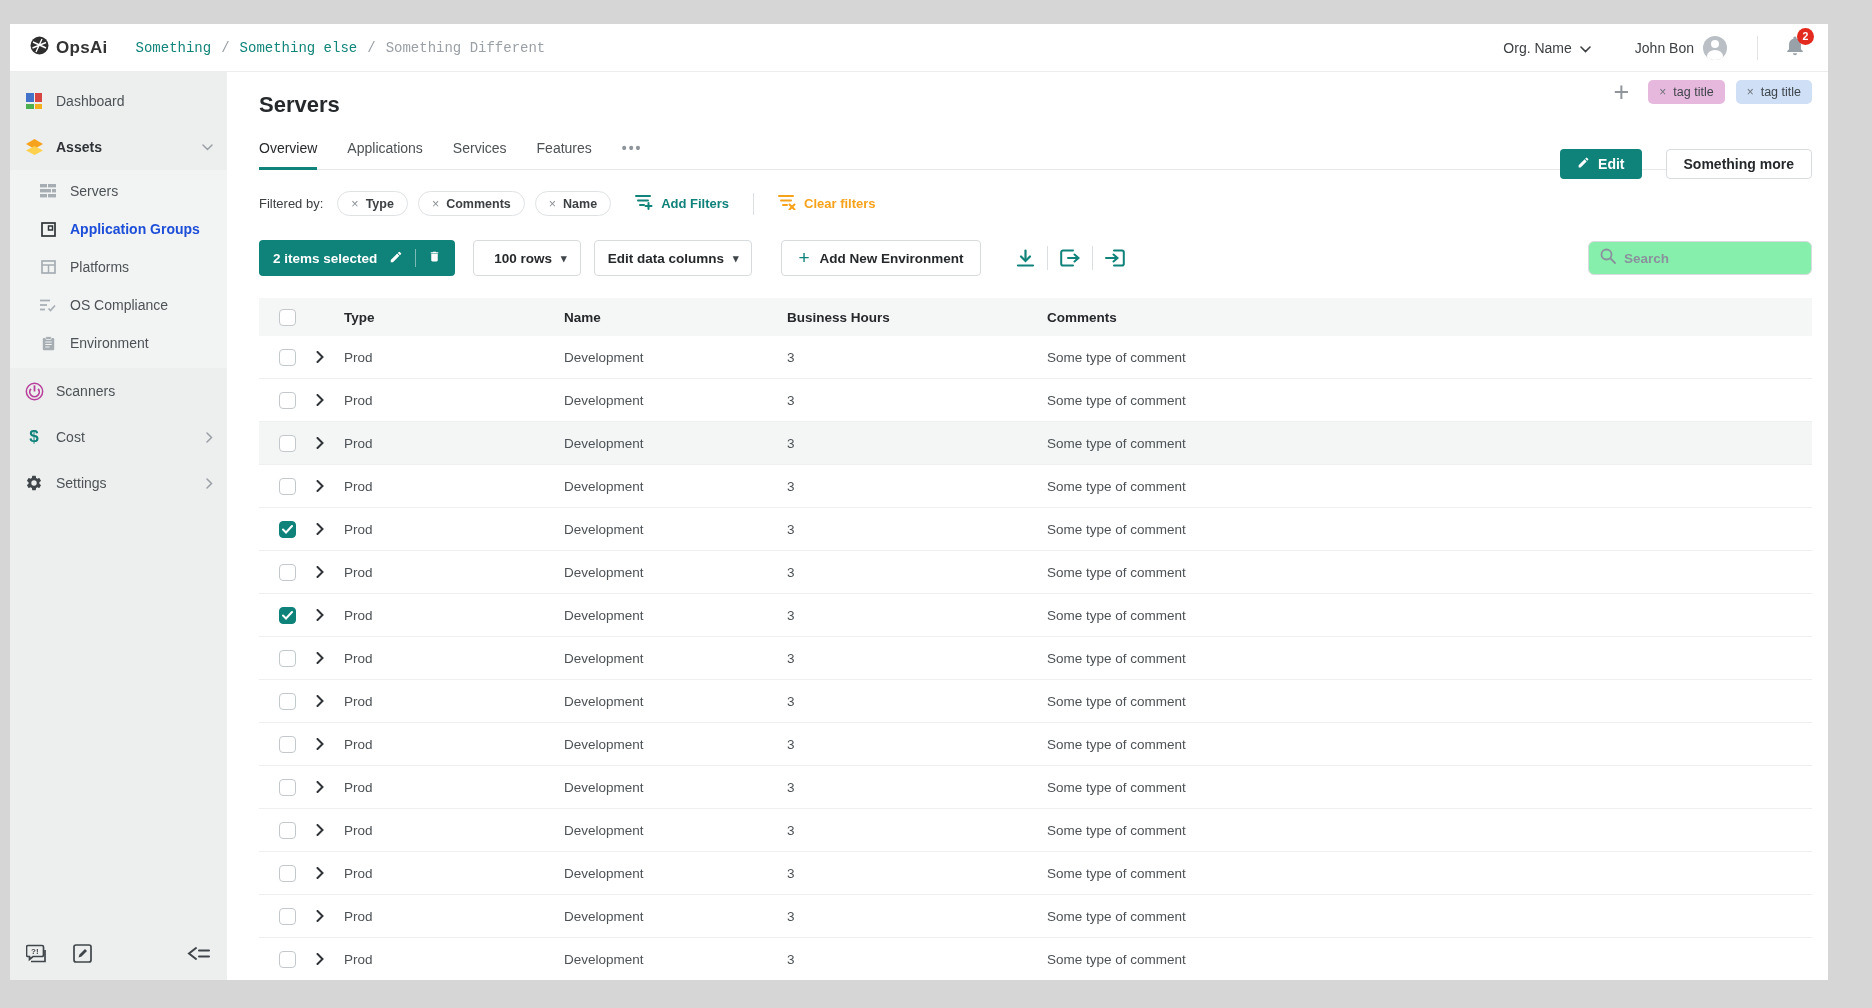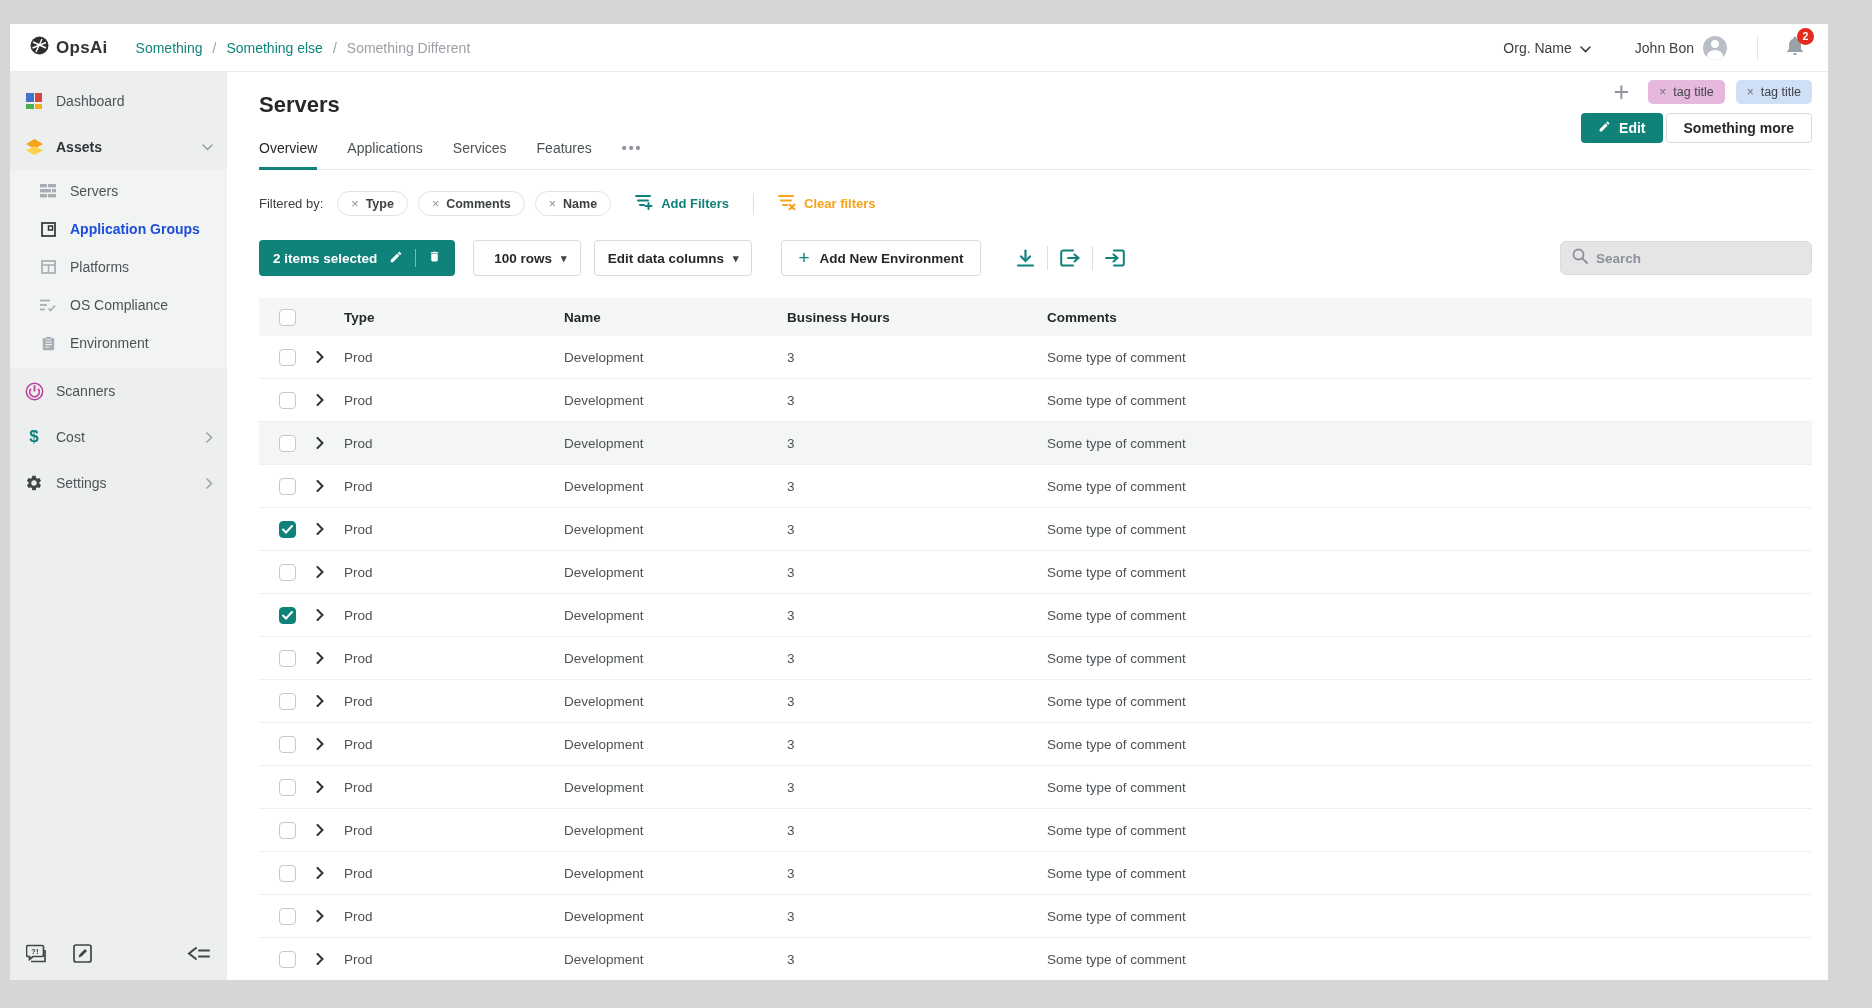--- a/index.html
+++ b/index.html
@@ -6,21 +6,21 @@
   html,body { width:1872px; height:1008px; overflow:hidden; background:#d6d6d6;
               font-family:"Liberation Sans", sans-serif; color:#3c4043; }
   .app { position:absolute; left:10px; top:24px; width:1818px; height:956px;
          background:#fff; display:flex; flex-direction:column; overflow:hidden; }
 
   
   .topbar { height:48px; flex:0 0 48px; display:flex; align-items:center;
             padding:0 22px 0 20px; border-bottom:1px solid #ececec; background:#fff; }
   .logo { display:flex; align-items:center; gap:7px; }
   .logo-text { font-size:17px; font-weight:600; color:#333; letter-spacing:.3px; }
-  .crumbs { display:flex; align-items:flex-start; gap:10px; margin-left:28px; font-size:14px; }
+  .crumbs { display:flex; align-items:flex-start; gap:10px; margin-left:28px; font-size:14px;font-family:Liberation Mono, monospace; }
   .crumb-link { color:#11857a; cursor:pointer; }
   .crumb-sep { color:#9aa0a6; }
   .crumb-current { color:#9aa0a6; }
   .topbar-right { margin-left:auto; display:flex; align-items:center; }
   .org { display:flex; align-items:center; gap:8px; font-size:14px; color:#3c4043; cursor:pointer; }
   .user { display:flex; align-items:center; gap:9px; font-size:14px; color:#3c4043; margin-left:44px; cursor:pointer; }
   .avatar { width:24px; height:24px; border-radius:50%; background:#b9bfc5; position:relative; overflow:hidden; }
   .avatar::before { content:""; position:absolute; left:8px; top:4px; width:8px; height:8px; border-radius:50%; background:#fff; }
   .avatar::after  { content:""; position:absolute; left:4px; top:14px; width:16px; height:12px; border-radius:50%; background:#fff; }
   .top-divider { width:1px; height:24px; background:#e3e4e6; margin:0 26px 0 30px; }
@@ -57,21 +57,21 @@
   
   .main { flex:1; min-width:0; padding:16px 16px 0 32px; position:relative; overflow:hidden; }
   .page-title { font-size:22px; font-weight:700; color:#26292c; margin-top:4px; }
   .head-actions { position:absolute; right:16px; top:8px; display:flex; flex-direction:column;
                   align-items:flex-end; gap:9px; }
   .tags-row { display:flex; align-items:center; gap:11px; }
   .plus-btn { font-size:27px; font-weight:300; color:#8f959b; line-height:20px; cursor:pointer; margin-right:8px; }
   .tag-chip { height:24px; border-radius:5px; display:flex; align-items:center; gap:7px;
               padding:0 11px; font-size:12.5px; color:#3f444a; cursor:pointer; }
   .tag-chip .x { color:#6d737a; font-size:12px; }
-  .btns-row { display:flex; gap:3px; }
+  .btns-row { display:flex; gap:24px;margin-top:36px; }
   .btn { height:30px; border-radius:4px; display:flex; align-items:center; gap:8px;
          font-size:14px; font-weight:700; padding:0 17px; cursor:pointer; }
   .btn.teal { background:#0f827a; color:#fff; }
   .btn.ghost { background:#fff; border:1px solid #d8dbde; color:#26292c; }
 
   .tabs { display:flex; gap:30px; border-bottom:1px solid #e5e7e9; margin-top:22px; }
   .tab { font-size:14px; color:#4d5256; padding-bottom:11px; border-bottom:3px solid transparent;
          margin-bottom:-1px; cursor:pointer; }
   .tab.active { color:#26292c; border-bottom-color:#0f827a; }
   .tab.dots { color:#8f959b; letter-spacing:2px; font-weight:700; }
@@ -95,22 +95,22 @@
           color:#26292c; cursor:pointer; }
   .drop .caret { font-size:11px; color:#3f4549; }
   .drop.ml { margin-left:5px;padding-left:20px; }
   .add-env { height:36px; border:1px solid #d8dbde; border-radius:4px; background:#fff; display:flex;
              align-items:center; gap:10px; padding:0 16px; font-size:13.5px; font-weight:700;
              color:#26292c; cursor:pointer; margin-left:16px; }
   .add-env .plus { color:#0f827a; font-size:19px; font-weight:400; }
   .tool-icons { display:flex; align-items:center; margin-left:10px; }
   .tool-icon { padding:0 12px; display:flex; cursor:pointer; }
   .tool-div { width:1px; height:24px; background:#dcdfe1; }
-  .search { margin-left:auto; width:252px; height:34px; border:1px solid #d8dbde; border-radius:6px;
-            display:flex; align-items:center; gap:8px; padding:0 11px; background:#e5e5e5; }
+  .search { margin-left:auto; width:224px; height:34px; border:1px solid #d8dbde; border-radius:6px;
+            display:flex; align-items:center; gap:8px; padding:0 11px; background:#86efac; }
   .search input { border:none; outline:none; width:100%; font-size:13.5px; font-weight:600;
                   font-family:"Liberation Sans",sans-serif; color:#3c4043; background:transparent; }
   .search input::placeholder { color:#8a919c; }
 
   
   .table { margin-top:22px; }
   .t-row { display:grid; grid-template-columns:48px 30px 220px 223px 260px 1fr; align-items:center; }
   .t-head { background:#f5f6f6; height:38px; font-size:13.5px; font-weight:700; color:#26292c; }
   .t-body .t-row { height:43px; border-bottom:1px solid #eef0f0; font-size:13.5px; color:#4d5256; }
   .t-body .t-row.highlighted { background:#f3f6f5; }

